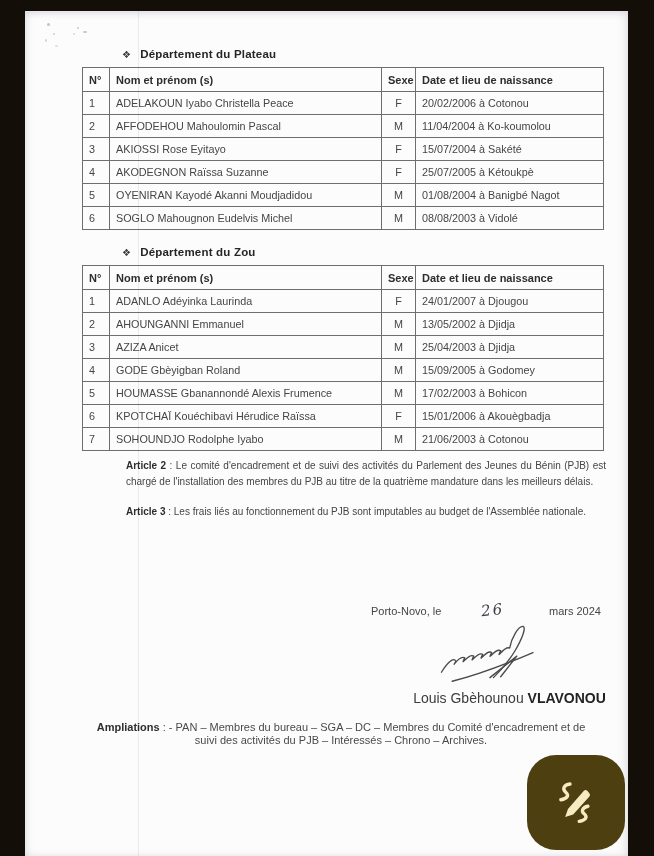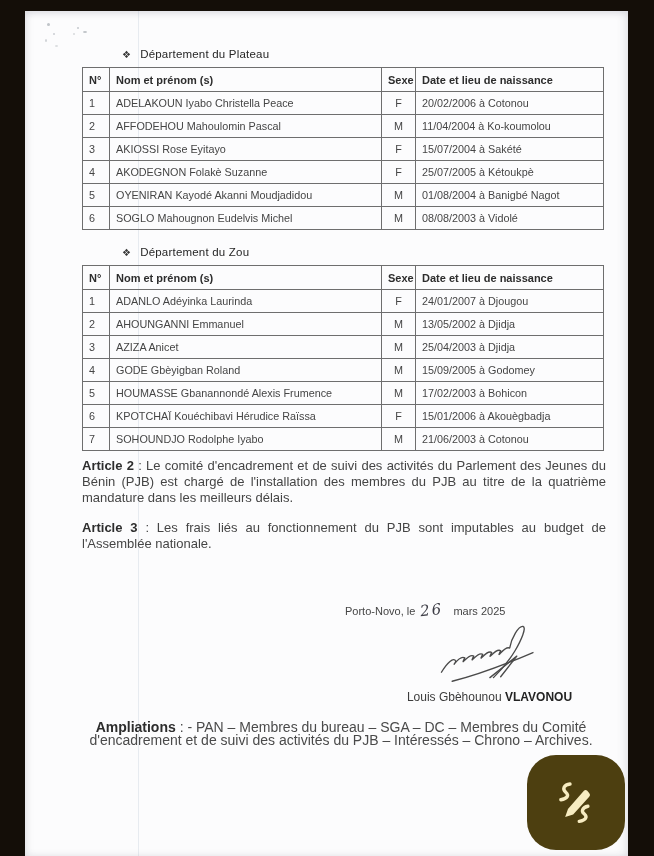--- a/index.html
+++ b/index.html
@@ -5,40 +5,40 @@
   * { margin:0; padding:0; box-sizing:border-box; }
   body { font-family:"Liberation Sans","DejaVu Sans",sans-serif; }
   .screen { position:relative; width:654px; height:856px; background:#140e08; overflow:hidden; }
   .paper {
     position:absolute; left:25px; top:11px; width:603px; height:845px;
     background:#fcfcfd;
     box-shadow: inset -4px 0 8px rgba(40,40,60,0.08), inset 0 4px 6px rgba(40,40,60,0.06), inset 4px 0 6px rgba(40,40,60,0.05);
   }
   .crease { position:absolute; left:113px; top:0; width:1px; height:845px; background:rgba(150,170,190,0.20); }
   .smudge { position:absolute; border-radius:50%; background:#8e959d; }
-  .dept-title { position:absolute; font-size:11.5px; font-weight:normal; color:#262626; letter-spacing:0.2px; }
+  .dept-title { position:absolute; font-size:11.5px; font-weight:bold; color:#262626; letter-spacing:0.2px; }
   .dept-title .bullet { font-size:10px; color:#3a3a3a; margin-right:9px; }
   .doc-table { position:absolute; border-collapse:collapse; table-layout:fixed; width:521px; font-size:10.8px; color:#454545; }
   .doc-table th, .doc-table td { border:1px solid #6e6e6e; padding:0 6px; overflow:hidden; white-space:nowrap; }
   .doc-table th { text-align:left; font-weight:bold; color:#2d2d2d; height:24px; font-size:11px; }
   .doc-table td { height:23px; }
   .doc-table th:nth-child(1), .doc-table td:nth-child(1) { width:27px; }
   .doc-table th:nth-child(2), .doc-table td:nth-child(2) { width:272px;margin-top:26px; }
   .doc-table th:nth-child(3), .doc-table td:nth-child(3) { width:34px; }
   .doc-table td:nth-child(3) { text-align:center; }
   .doc-table th:nth-child(4), .doc-table td:nth-child(4) { width:188px;margin-top:22px; }
   .articles { position:absolute; left:57px; top:447px; width:524px; }
-  .article { font-size:13px; line-height:16px; color:#454545; text-align:justify; margin-bottom:14px; }
+  .article { font-size:10px; line-height:16px; color:#454545; text-align:justify; margin-bottom:14px;margin-left:44px; }
   .article b { color:#2d2d2d; }
-  .dateline { position:absolute; left:320px; top:590px; width:230px; font-size:11px; color:#454545; display:flex; align-items:baseline; }
+  .dateline { position:absolute; left:346px; top:590px; width:230px; font-size:11px; color:#454545; display:flex; align-items:baseline;justify-content:space-between; }
   .dateline .hand { font-family:"DejaVu Serif",serif; font-style:italic; font-size:15px; color:#3d3d46; letter-spacing:2px; display:inline-block; transform:rotate(-7deg); margin:0 10px 0 5px; }
   .sig-scribble { position:absolute; left:400px; top:611px; }
-  .sig-name { position:absolute; left:367px; top:679px; width:195px; text-align:center; font-size:12px; color:#3c3c3c; white-space:nowrap; }
+  .sig-name { position:absolute; left:387px; top:679px; width:195px; text-align:center; font-size:14px; color:#3c3c3c; white-space:nowrap; }
   .sig-name b { color:#232323; }
-  .ampliations { position:absolute; left:60px; top:710px; width:512px; font-size:14px; line-height:13px; color:#4a4a4a; text-align:center; }
+  .ampliations { position:absolute; left:60px; top:710px; width:512px; font-size:11px; line-height:13px; color:#4a4a4a; text-align:center; }
   .ampliations b { color:#2d2d2d; }
   .edit-fab {
     position:absolute; left:527px; top:755px; width:98px; height:95px;
     background:#4d3f10; border:none; border-radius:29px; cursor:pointer;
     display:flex; align-items:center; justify-content:center;
   }
 </style>
 </head>
 <body>
 
@@ -82,21 +82,21 @@
             <td>11/04/2004 à Ko-koumolou</td>
           </tr>
           <tr>
             <td>3</td>
             <td>AKIOSSI Rose Eyitayo</td>
             <td>F</td>
             <td>15/07/2004 à Sakété</td>
           </tr>
           <tr>
             <td>4</td>
-            <td>AKODEGNON Folakè Suzanne</td>
+            <td>AKODEGNON Raïssa Suzanne</td>
             <td>F</td>
             <td>25/07/2005 à Kétoukpè</td>
           </tr>
           <tr>
             <td>5</td>
             <td>OYENIRAN Kayodé Akanni Moudjadidou</td>
             <td>M</td>
             <td>01/08/2004 à Banigbé Nagot</td>
           </tr>
           <tr>
@@ -167,21 +167,21 @@
       </table>
 
     <div class="articles">
         <p class="article"><b>Article 2</b><span> : Le comité d'encadrement et de suivi des activités du Parlement des Jeunes du Bénin (PJB) est chargé de l'installation des membres du PJB au titre de la quatrième mandature dans les meilleurs délais.</span></p>
         <p class="article"><b>Article 3</b><span> : Les frais liés au fonctionnement du PJB sont imputables au budget de l'Assemblée nationale.</span></p>
       </div>
 
     <div class="dateline">
       <span>Porto-Novo, le</span>
       <span class="hand">26</span>
-      <span>mars 2025</span>
+      <span>mars 2024</span>
     </div>
 
     <svg class="sig-scribble" width="128" height="70" viewBox="0 0 130 78">
       <g fill="none" stroke="#4a4a4a" stroke-width="1.5" stroke-linecap="round" stroke-linejoin="round">
         <path d="M12,56 C18,46 26,38 28,44 C22,54 32,36 38,40 C32,52 42,34 48,38 C42,50 52,32 58,36 C52,48 62,30 68,34 C62,46 72,28 78,32 C72,44 82,26 88,29 C90,18 98,4 103,5 C107,6 101,20 94,32 C88,42 80,52 70,62"></path>
         <path d="M24,66 C48,60 86,46 114,34"></path>
         <path d="M66,62 L96,38 L78,61"></path>
       </g>
     </svg>
     <div class="sig-name">

